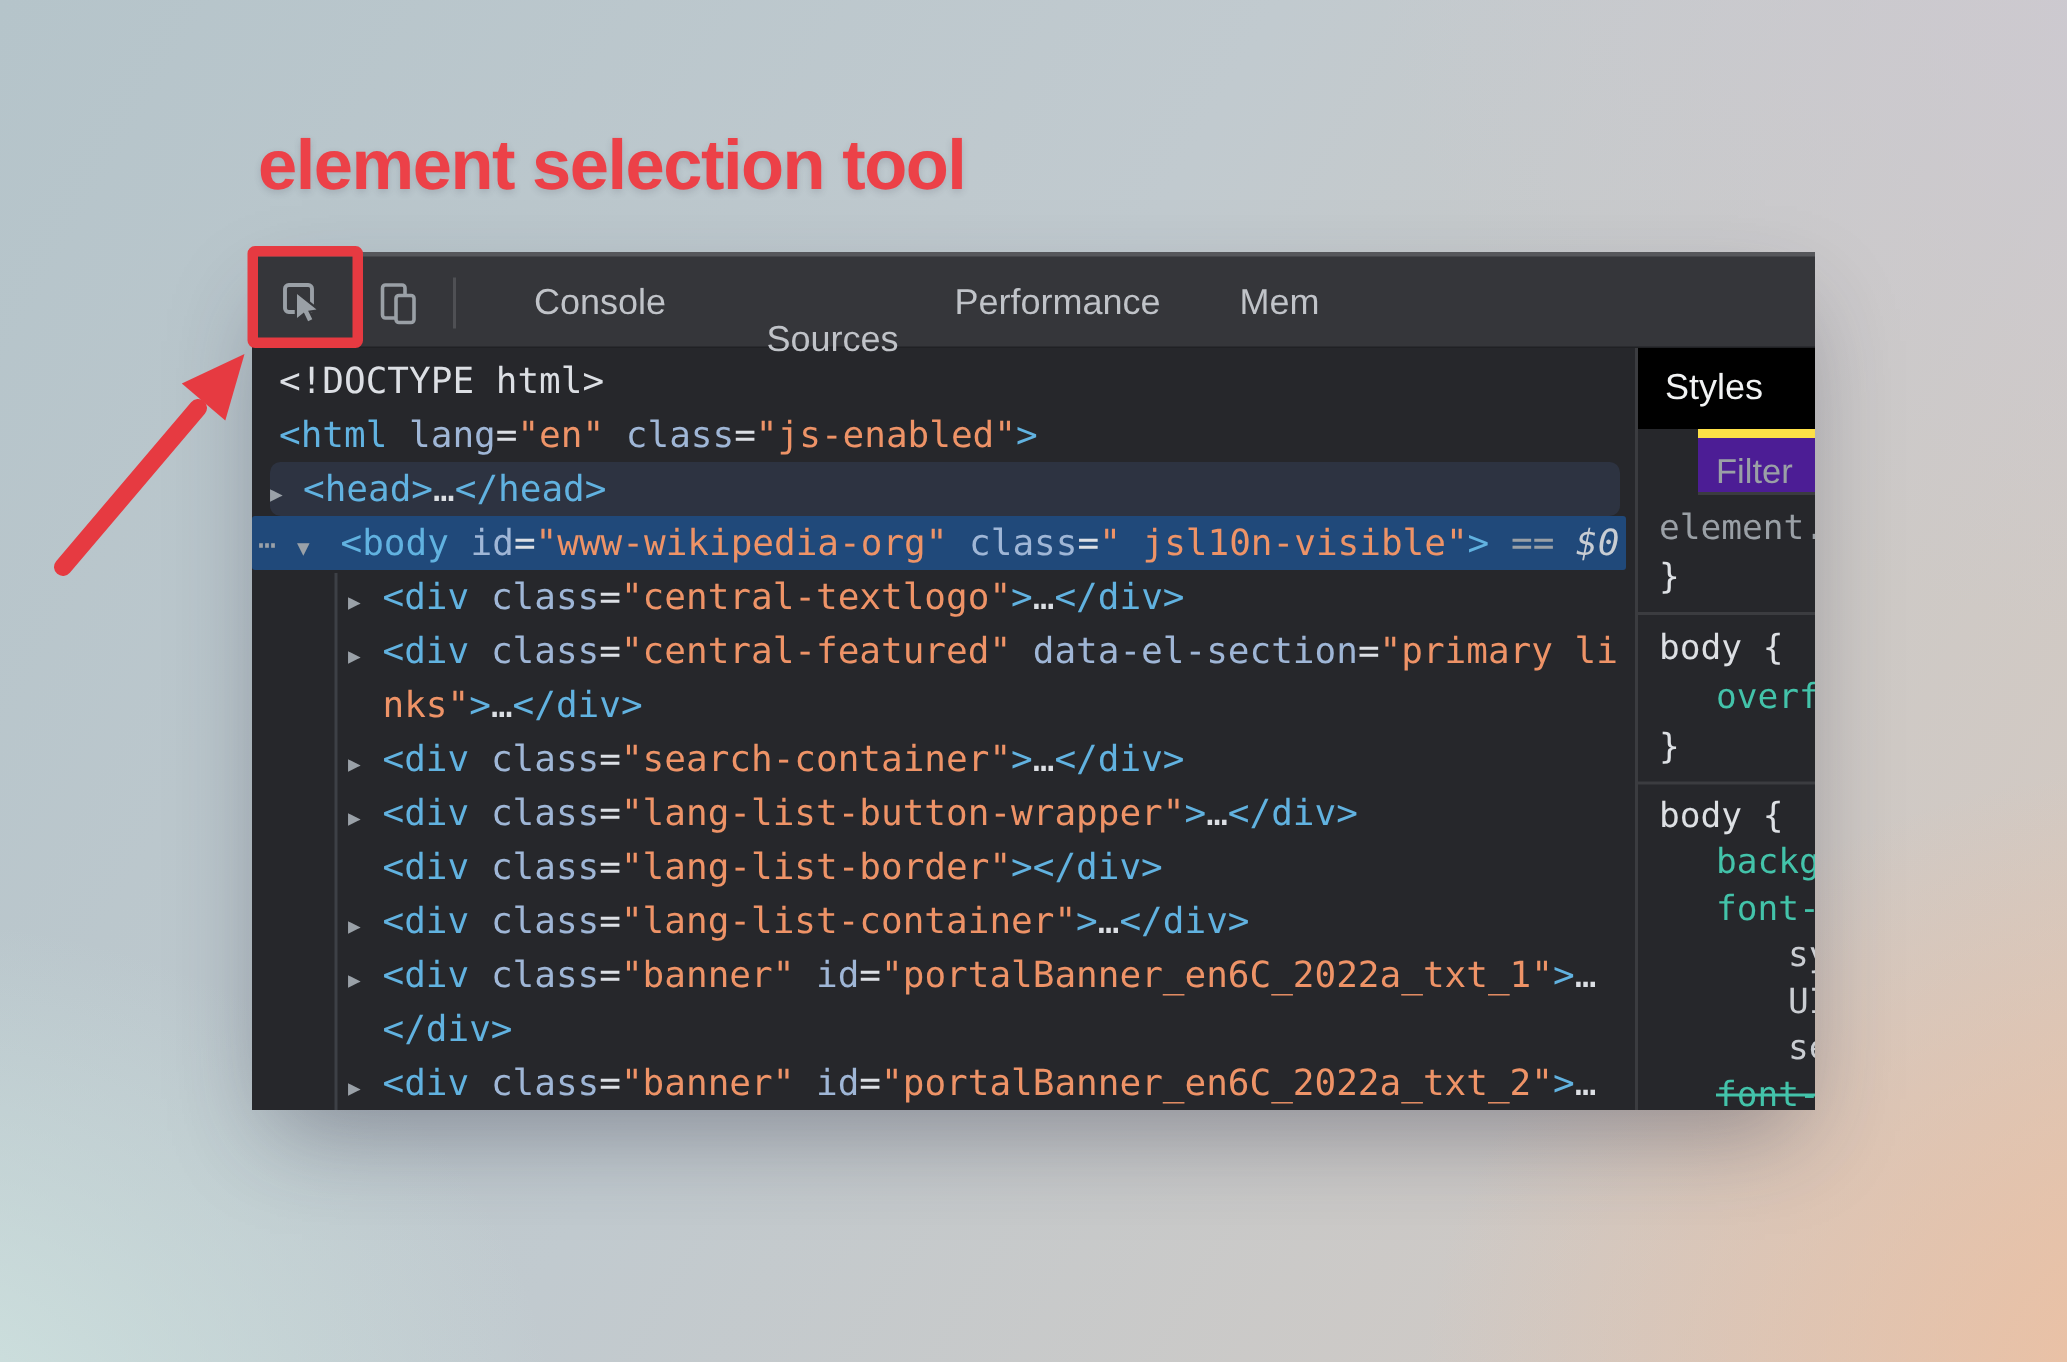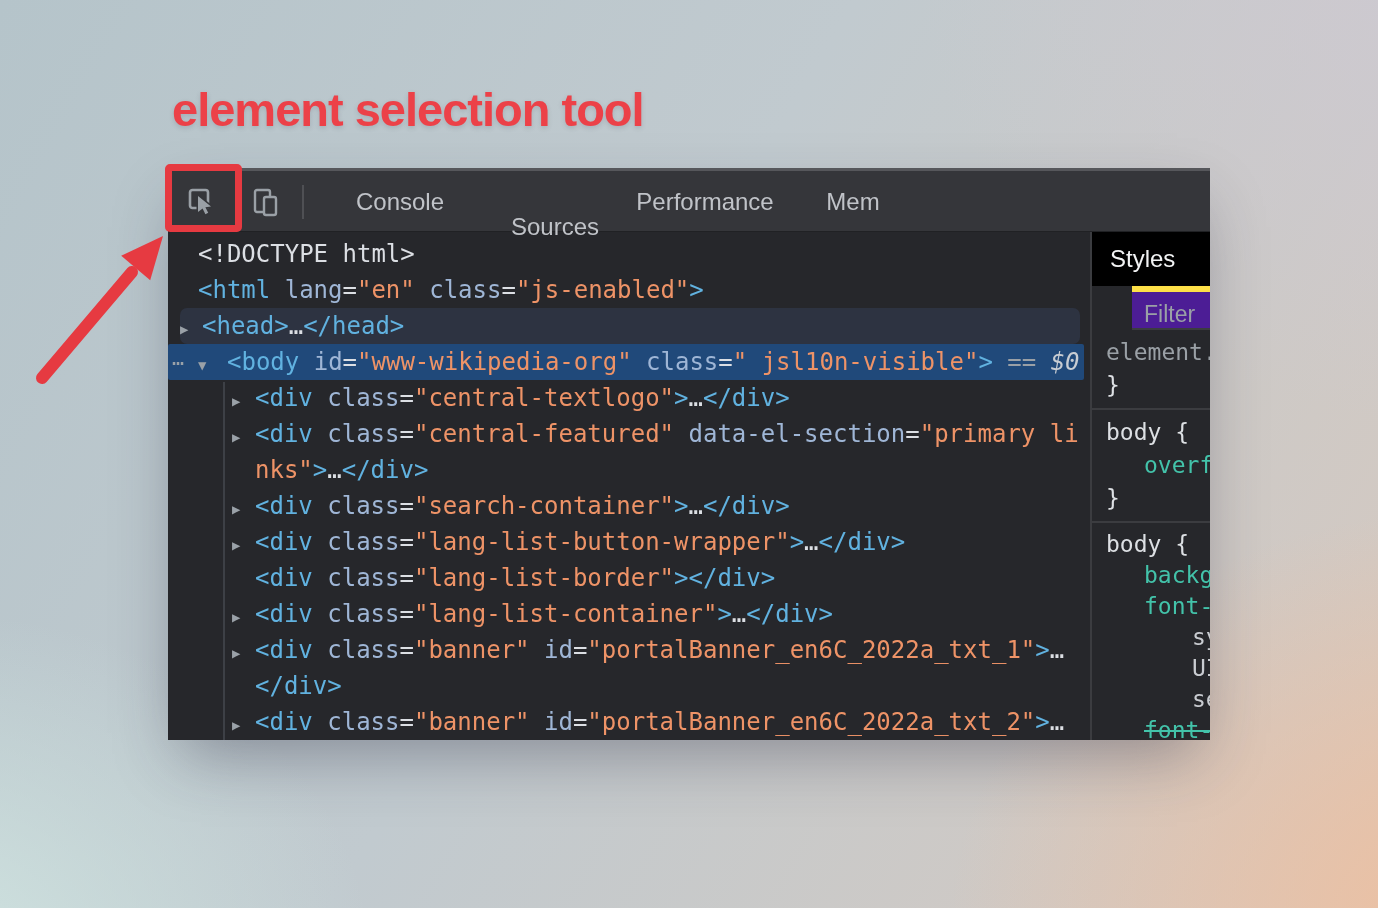--- a/index.html
+++ b/index.html
@@ -54,21 +54,21 @@
   .tab:nth-child(6){ left:989px; width:110px; justify-content:flex-start; }
 
   .content{ display:flex; height:508px; }
 
   
   .dom-pane{ position:relative; width:922px; height:508px; overflow:hidden;
     font-family:"DejaVu Sans Mono", monospace; font-size:24px; padding-top:4px; }
   .guide{ position:absolute; left:55px; top:150px; bottom:0; width:2px; background:#3d4046; }
   .dom-row{ position:relative; height:36px; line-height:36px; white-space:pre; }
   .dom-row span{ white-space:pre; }
-  .r-d0{ padding-left:30px; }
+  .r-d0{ padding-left:18px; }
   .r-d1{ }
   .r-d2{ padding-left:64px; }
   .r-d2c{ padding-left:87px; }
   .r-body{ padding-left:4px; }
   .bg-head{ background:#2d3341; margin-left:12px; margin-right:10px; border-radius:7px; }
   .bg-sel{ background:#20497a; margin-right:6px; border-radius:2px; }
   .arrow{ display:inline-block; width:22px; font-size:14px; color:#9aa1a8; }
   .r-d2 .arrow{ width:23px; }
   .r-body .arrow{ width:29px; }
   .spacer{ display:inline-block; width:23px; }

